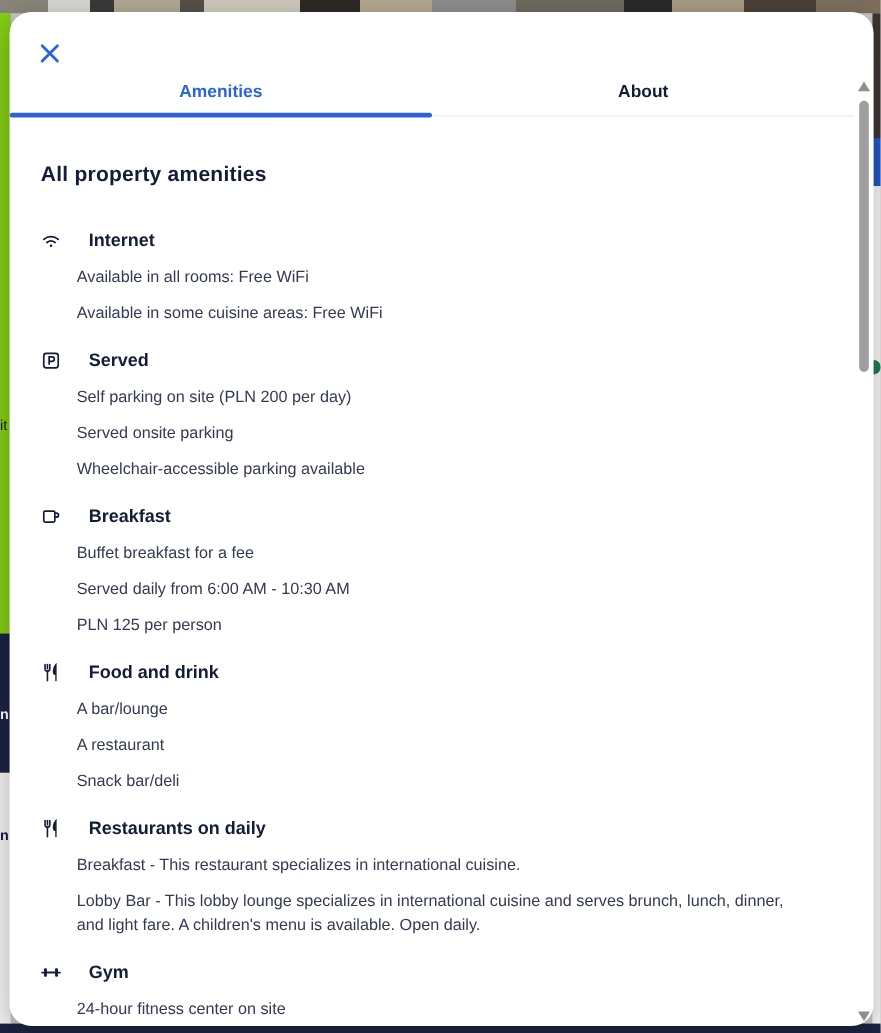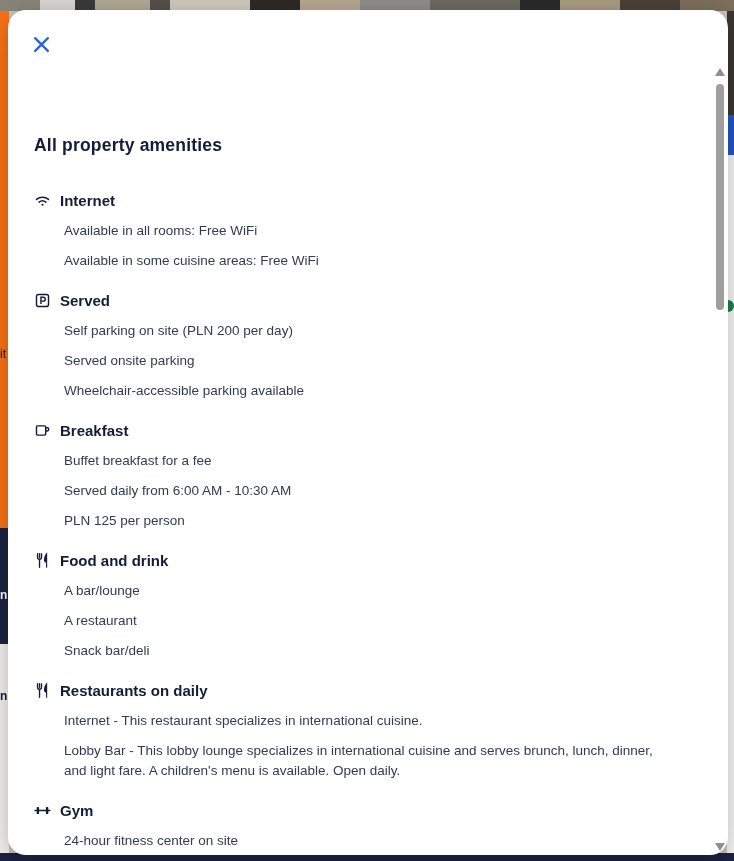--- a/index.html
+++ b/index.html
@@ -5,21 +5,21 @@
   html,body{margin:0;padding:0;background:#c7c5c3;font-family:"Liberation Sans",sans-serif;}
   .stage{position:relative;width:734px;height:861px;overflow:hidden;background:#c7c5c3;}
 
   
   .bg-top-strip{position:absolute;left:0;top:0;width:734px;height:11px;
     background:linear-gradient(90deg,
       #8a8579 0 40px,#d8d6d2 40px 75px,#3a3a3a 75px 95px,#b0a894 95px 150px,
       #55504a 150px 170px,#cfc9bd 170px 250px,#2e2a26 250px 300px,#b5a791 300px 360px,
       #8d8c8a 360px 430px,#6e6a60 430px 520px,#2b2b2b 520px 560px,#a89a82 560px 620px,
       #4a4038 620px 680px,#7d6f5c 680px 734px);}
-  .bg-left{position:absolute;left:0;top:11px;width:9px;height:844px;background:#f97316;}
+  .bg-left{position:absolute;left:0;top:11px;width:9px;height:844px;background:#84cc16;}
   .bg-left .frag-it{position:absolute;left:0;top:336px;color:#141d38;font-size:12px;}
   .bg-left .navy-block{position:absolute;left:0;top:517px;width:9px;height:116px;background:#1b2342;color:#fff;font-size:12px;font-weight:700;padding-top:60px;box-sizing:border-box;}
   .bg-left .below-navy{position:absolute;left:0;top:633px;width:9px;height:222px;background:#f2f1ef;color:#141d38;font-size:12px;font-weight:700;padding-top:45px;box-sizing:border-box;}
   .bg-right{position:absolute;right:0;top:11px;width:7px;height:844px;background:#f6f6f6;}
   .bg-right .photo{position:absolute;top:0;left:0;width:7px;height:104px;background:#3b3632;}
   .bg-right .blue-chip{position:absolute;top:104px;left:0;width:7px;height:40px;background:#2356c8;}
   .bg-right .green-dot{position:absolute;top:289px;left:-5px;width:12px;height:12px;border-radius:50%;background:#1f7d4d;}
   .bg-bottom-bar{position:absolute;left:0;top:853px;width:734px;height:8px;background:#1b2342;}
 
   
@@ -34,21 +34,21 @@
     color:#141d38;cursor:pointer;position:relative;}
   .tab.active{color:var(--accent,#2b64d9);}
   .tab.active::after{content:"";position:absolute;left:0;right:0;bottom:-2px;height:4px;border-radius:2px;
     background:var(--accent,#2b64d9);}
 
   .content{position:absolute;left:0;top:87px;bottom:2px;right:16px;overflow:hidden;
     padding:0 40px 0 26px;box-sizing:border-box;}
   .content h2{margin:38px 0 32px 0;font-size:17.5px;font-weight:700;color:#141d38;letter-spacing:.2px;}
 
   .amenity-section{margin:0 0 12px 0;}
-  .sec-head{display:flex;align-items:center;gap:9px;height:24px;margin-bottom:4px;}
+  .sec-head{display:flex;align-items:center;gap:23px;height:24px;margin-bottom:4px;}
   .sec-icon{width:17px;height:17px;flex:0 0 17px;color:#141d38;display:inline-flex;}
   .sec-icon svg{width:17px;height:17px;}
   .sec-title{margin:0;font-size:15px;font-weight:700;color:#141d38;}
   .sec-items{list-style:none;margin:0;padding:0 0 0 30px;}
   .sec-items li{font-size:13.5px;line-height:20px;color:#333a53;padding:5px 0;max-width:620px;}
 
   
   .scrollbar{position:absolute;top:52px;bottom:2px;right:2px;width:12px;}
   .sb-up{width:0;height:0;margin:6px auto 0;border-left:5px solid transparent;border-right:5px solid transparent;
     border-bottom:8px solid #8f8f8f;cursor:pointer;}
@@ -79,20 +79,24 @@
   <div class="bg-bottom-bar"></div>
 
   <div class="modal">
 
     <button class="close-btn" aria-label="Close">
       <svg viewBox="0 0 24 24" fill="none" stroke="currentColor" stroke-width="3" stroke-linecap="round">
         <path d="M4 4 L20 20 M20 4 L4 20"></path>
       </svg>
     </button>
 
+    <div class="tabs">
+      <div class="tab active">Amenities</div>
+      <div class="tab">About</div>
+    </div>
 
     <div class="content">
       <h2>All property amenities</h2>
       <div id="sections">
   <section class="amenity-section">
     <div class="sec-head">
       <span class="sec-icon">
     <svg viewBox="0 0 24 24" fill="none" stroke="currentColor" stroke-width="2.1" stroke-linecap="round">
       <path d="M3.5 10.5a13 13 0 0 1 17 0"></path>
       <path d="M7.2 14.3a7.6 7.6 0 0 1 9.6 0"></path>
@@ -166,21 +170,21 @@
     <svg viewBox="0 0 24 24" fill="none" stroke="currentColor" stroke-width="1.9" stroke-linecap="round">
       <path d="M5 2.5v5a2.8 2.8 0 0 0 5.6 0v-5"></path>
       <path d="M7.8 2.5v5"></path>
       <path d="M7.8 10.5V21.5"></path>
       <path d="M17.8 21.5v-7.2c-1.9 0-3-1.6-3-3.8 0-2.6 1.2-6 3-8v19" fill="currentColor" stroke-width="1.6"></path>
     </svg>
   </span>
       <h3 class="sec-title">Restaurants on daily</h3>
     </div>
     <ul class="sec-items">
-              <li>Internet - This restaurant specializes in international cuisine.</li>
+              <li>Breakfast - This restaurant specializes in international cuisine.</li>
               <li>Lobby Bar - This lobby lounge specializes in international cuisine and serves brunch, lunch, dinner, and light fare. A children's menu is available. Open daily.</li>
             </ul>
   </section>
 
   <section class="amenity-section">
     <div class="sec-head">
       <span class="sec-icon">
     <svg viewBox="0 0 24 24" fill="none" stroke="currentColor" stroke-width="2" stroke-linecap="round">
       <path d="M1.5 12h2M22.5 12h-2"></path>
       <rect x="3.8" y="7" width="3.4" height="10" rx="1.2" fill="currentColor" stroke="none"></rect>

